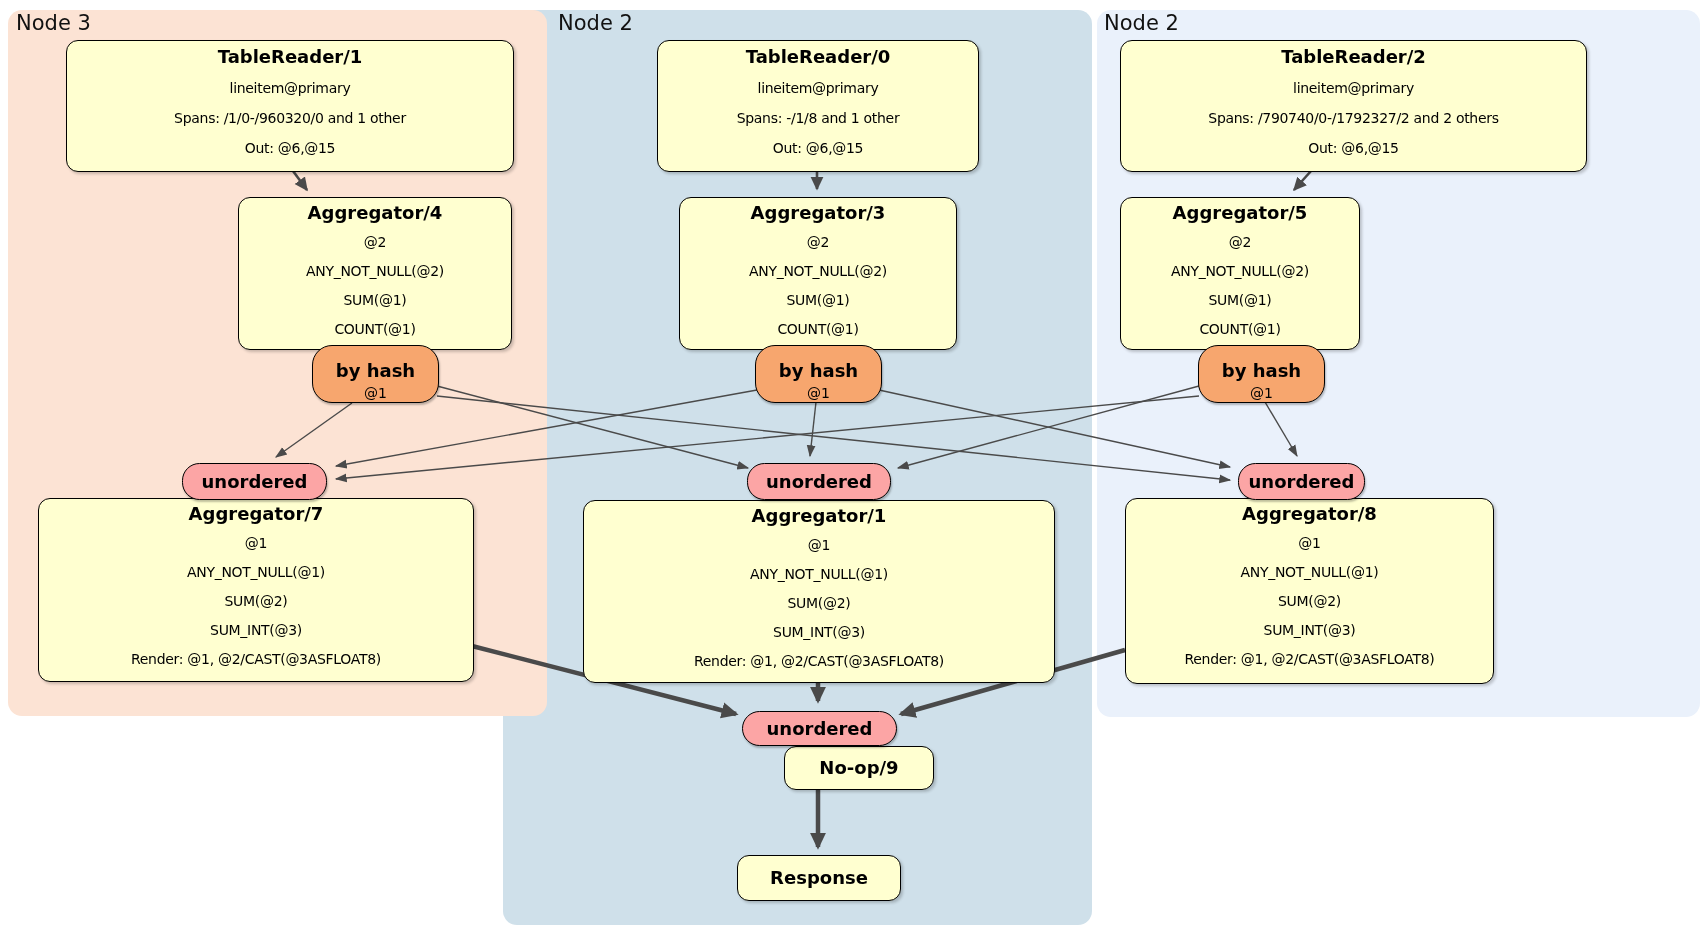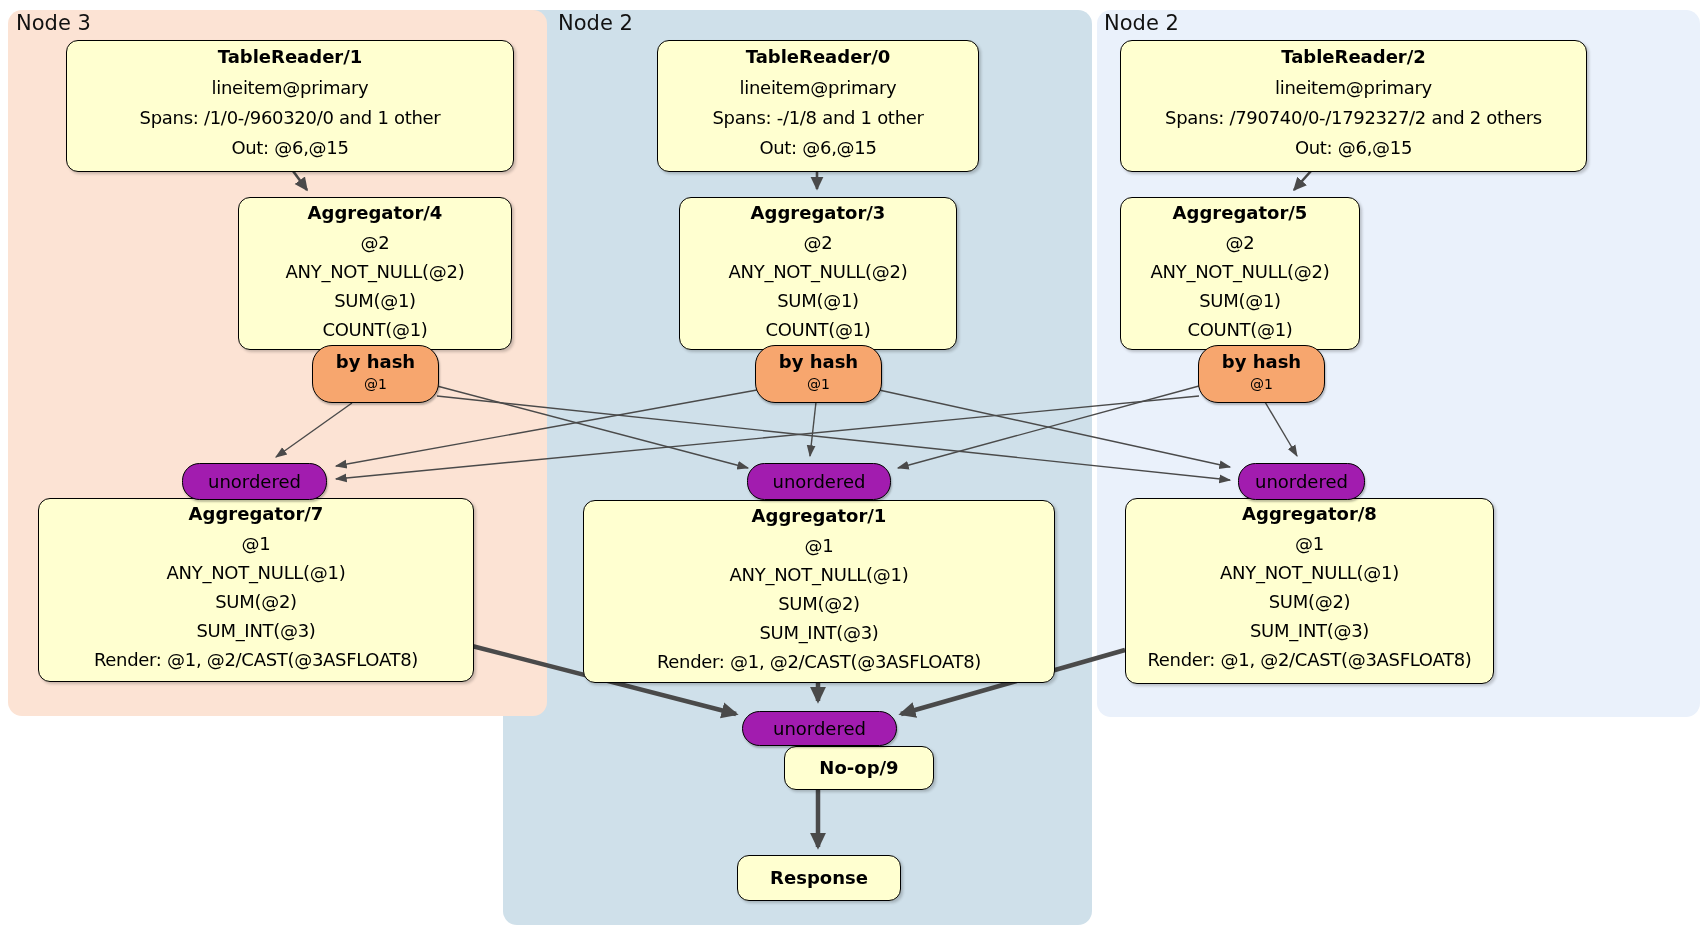--- a/index.html
+++ b/index.html
@@ -8,34 +8,34 @@
     font-family:"DejaVu Sans","Liberation Sans",sans-serif;color:#000;
   }
   .region{position:absolute;border-radius:14px;}
   .region-label{position:absolute;font-size:21px;color:#111;}
   #edges{position:absolute;left:0;top:0;z-index:3;}
   .box{
     position:absolute;z-index:4;background:#ffffd0;border:1.7px solid #000;
     border-radius:12px;text-align:center;box-shadow:2px 2px 3px rgba(0,0,0,0.20);
   }
   .btitle{font-weight:bold;font-size:18px;line-height:30px;}
-  .bline{font-size:18px;line-height:29px;letter-spacing:-0.3px;white-space:nowrap;}
+  .bline{font-size:14px;line-height:29px;letter-spacing:-0.3px;white-space:nowrap;}
   .tr .btitle{line-height:32px;}
   .tr .bline{line-height:30px;}
   .single{display:flex;align-items:center;justify-content:center;}
   .pill{
     position:absolute;z-index:5;border:1.7px solid #000;text-align:center;
     box-shadow:1px 2px 2px rgba(0,0,0,0.25);
   }
   .hash{background:#f7a66e;border-radius:20px;}
-  .hash .pill-title{font-weight:bold;font-size:18px;line-height:26px;padding-top:3px;}
+  .hash .pill-title{font-weight:bold;font-size:18px;line-height:26px;padding-top:12px;}
   .hash .pill-sub{font-size:14px;line-height:18px;}
   .uno{
-    background:#a21caf;border-radius:17.5px;display:flex;align-items:center;justify-content:center;
-    font-weight:normal;font-size:18px;text-align:right;
+    background:#fca5a5;border-radius:17.5px;display:flex;align-items:center;justify-content:center;
+    font-weight:bold;font-size:18px;text-align:right;
   }
 </style>
 </head>
 <body>
 
 <div id="stage">
 
   <div class="region" style="left:503px;top:10px;width:589px;height:915px;background:#cfe0ea;"></div>
   <div class="region" style="left:8px;top:10px;width:539px;height:706px;background:#fce3d4;"></div>
   <div class="region" style="left:1097px;top:10px;width:603px;height:707px;background:#eaf1fb;"></div>

